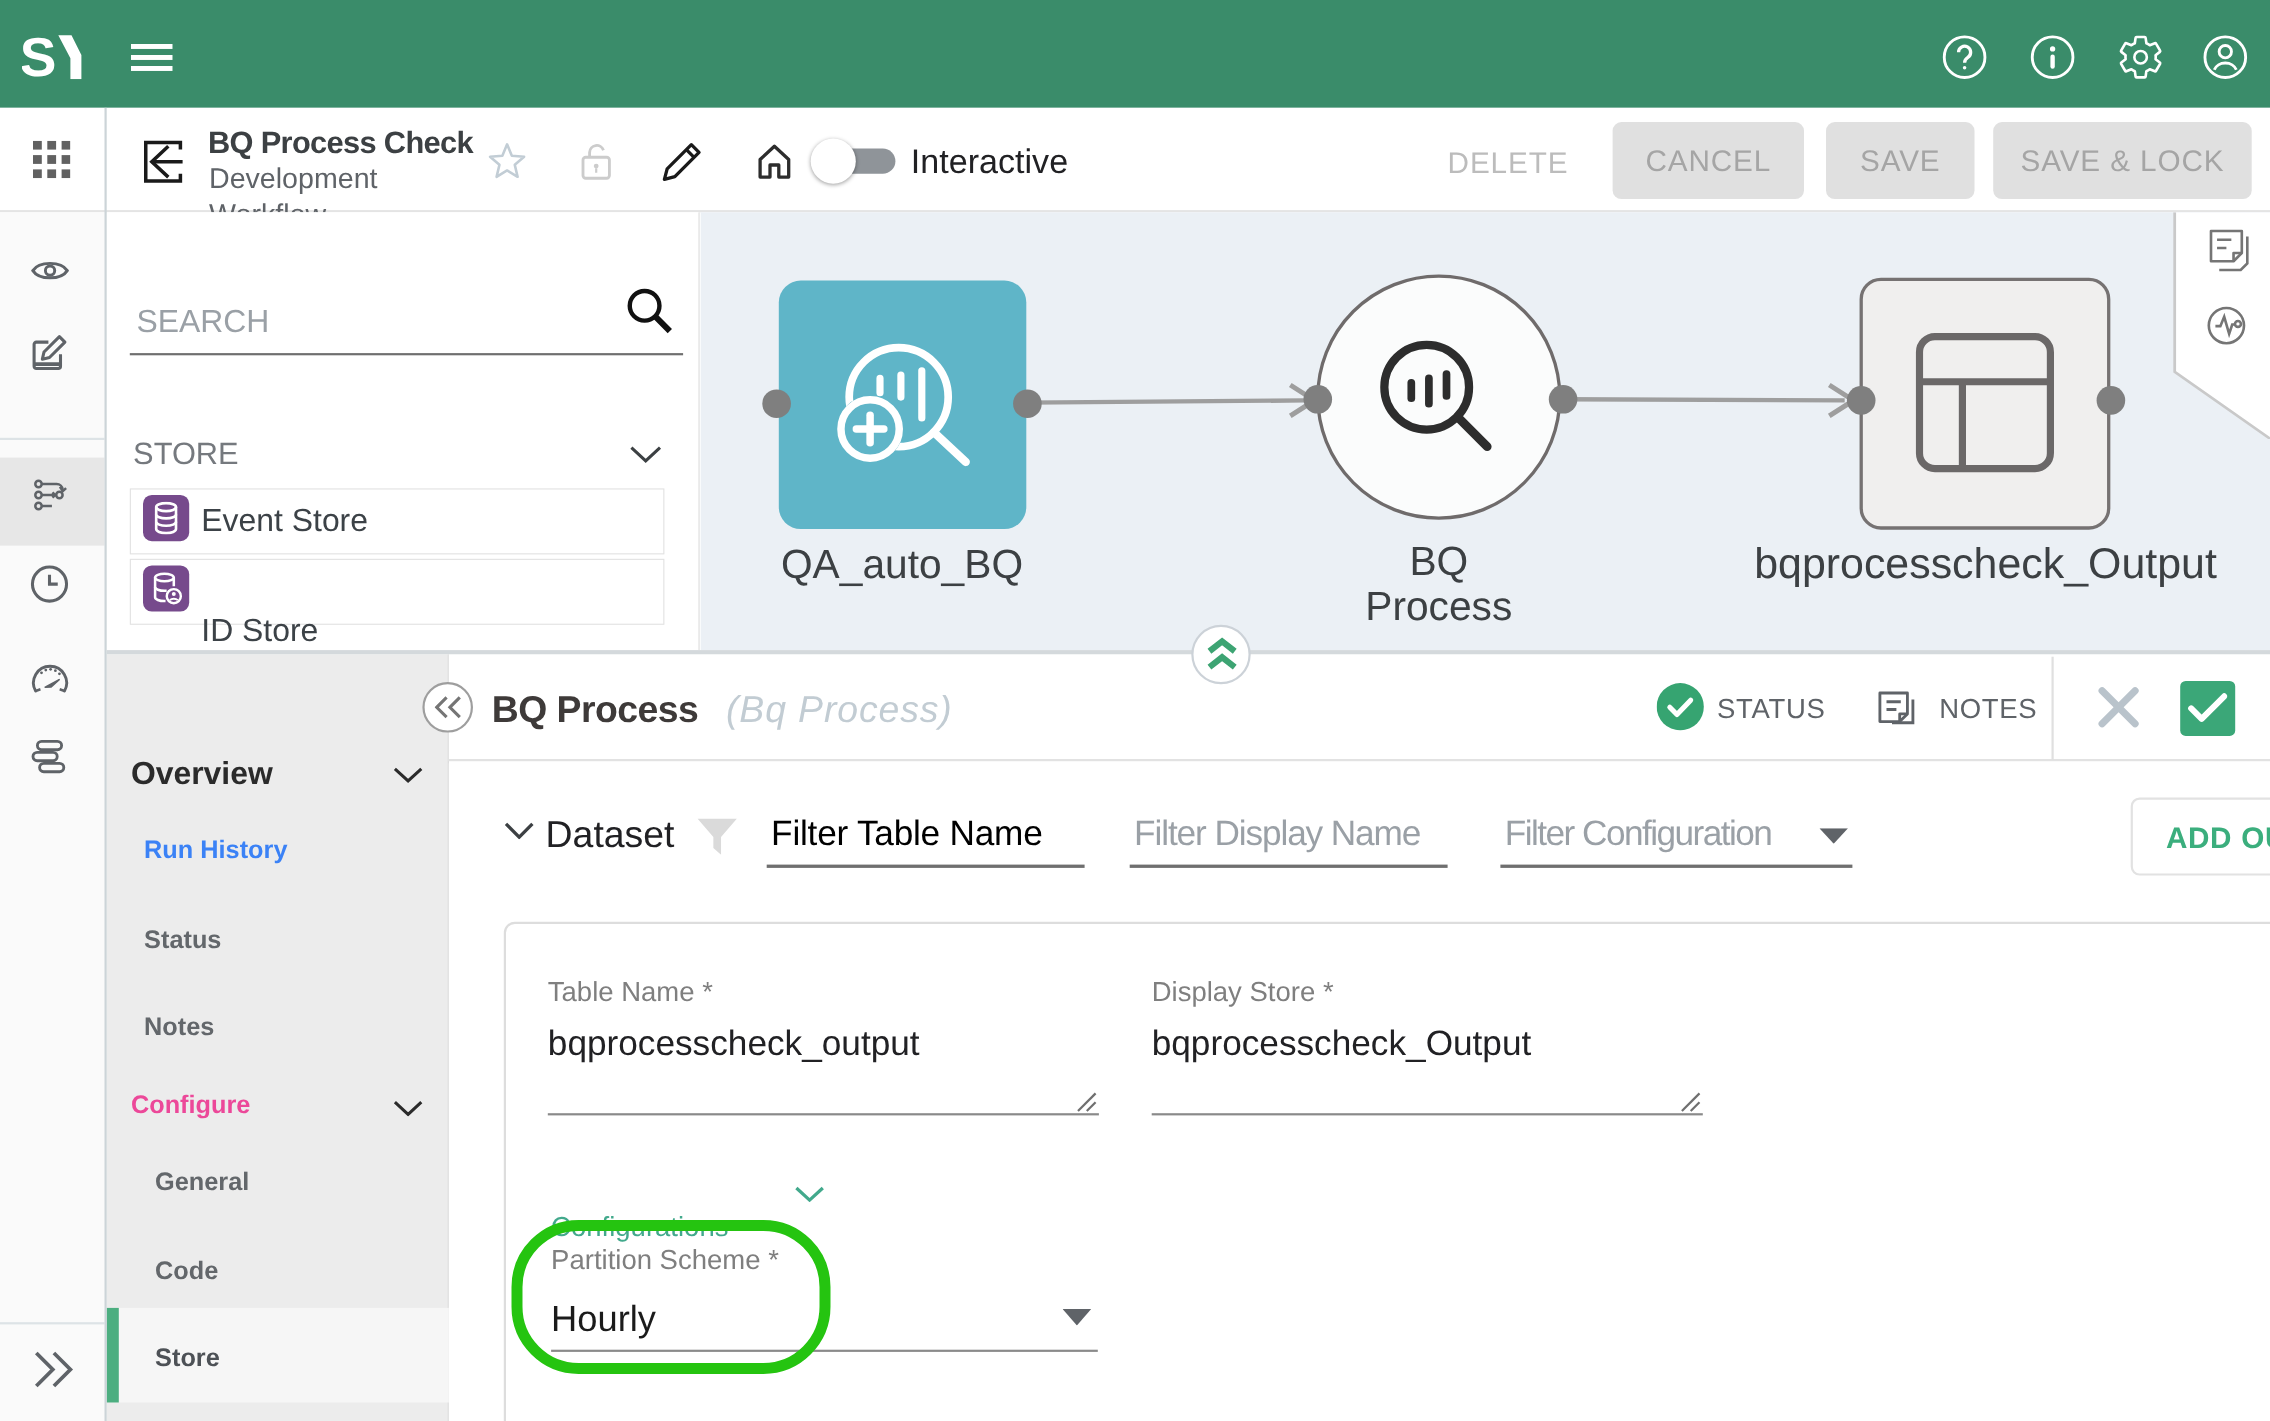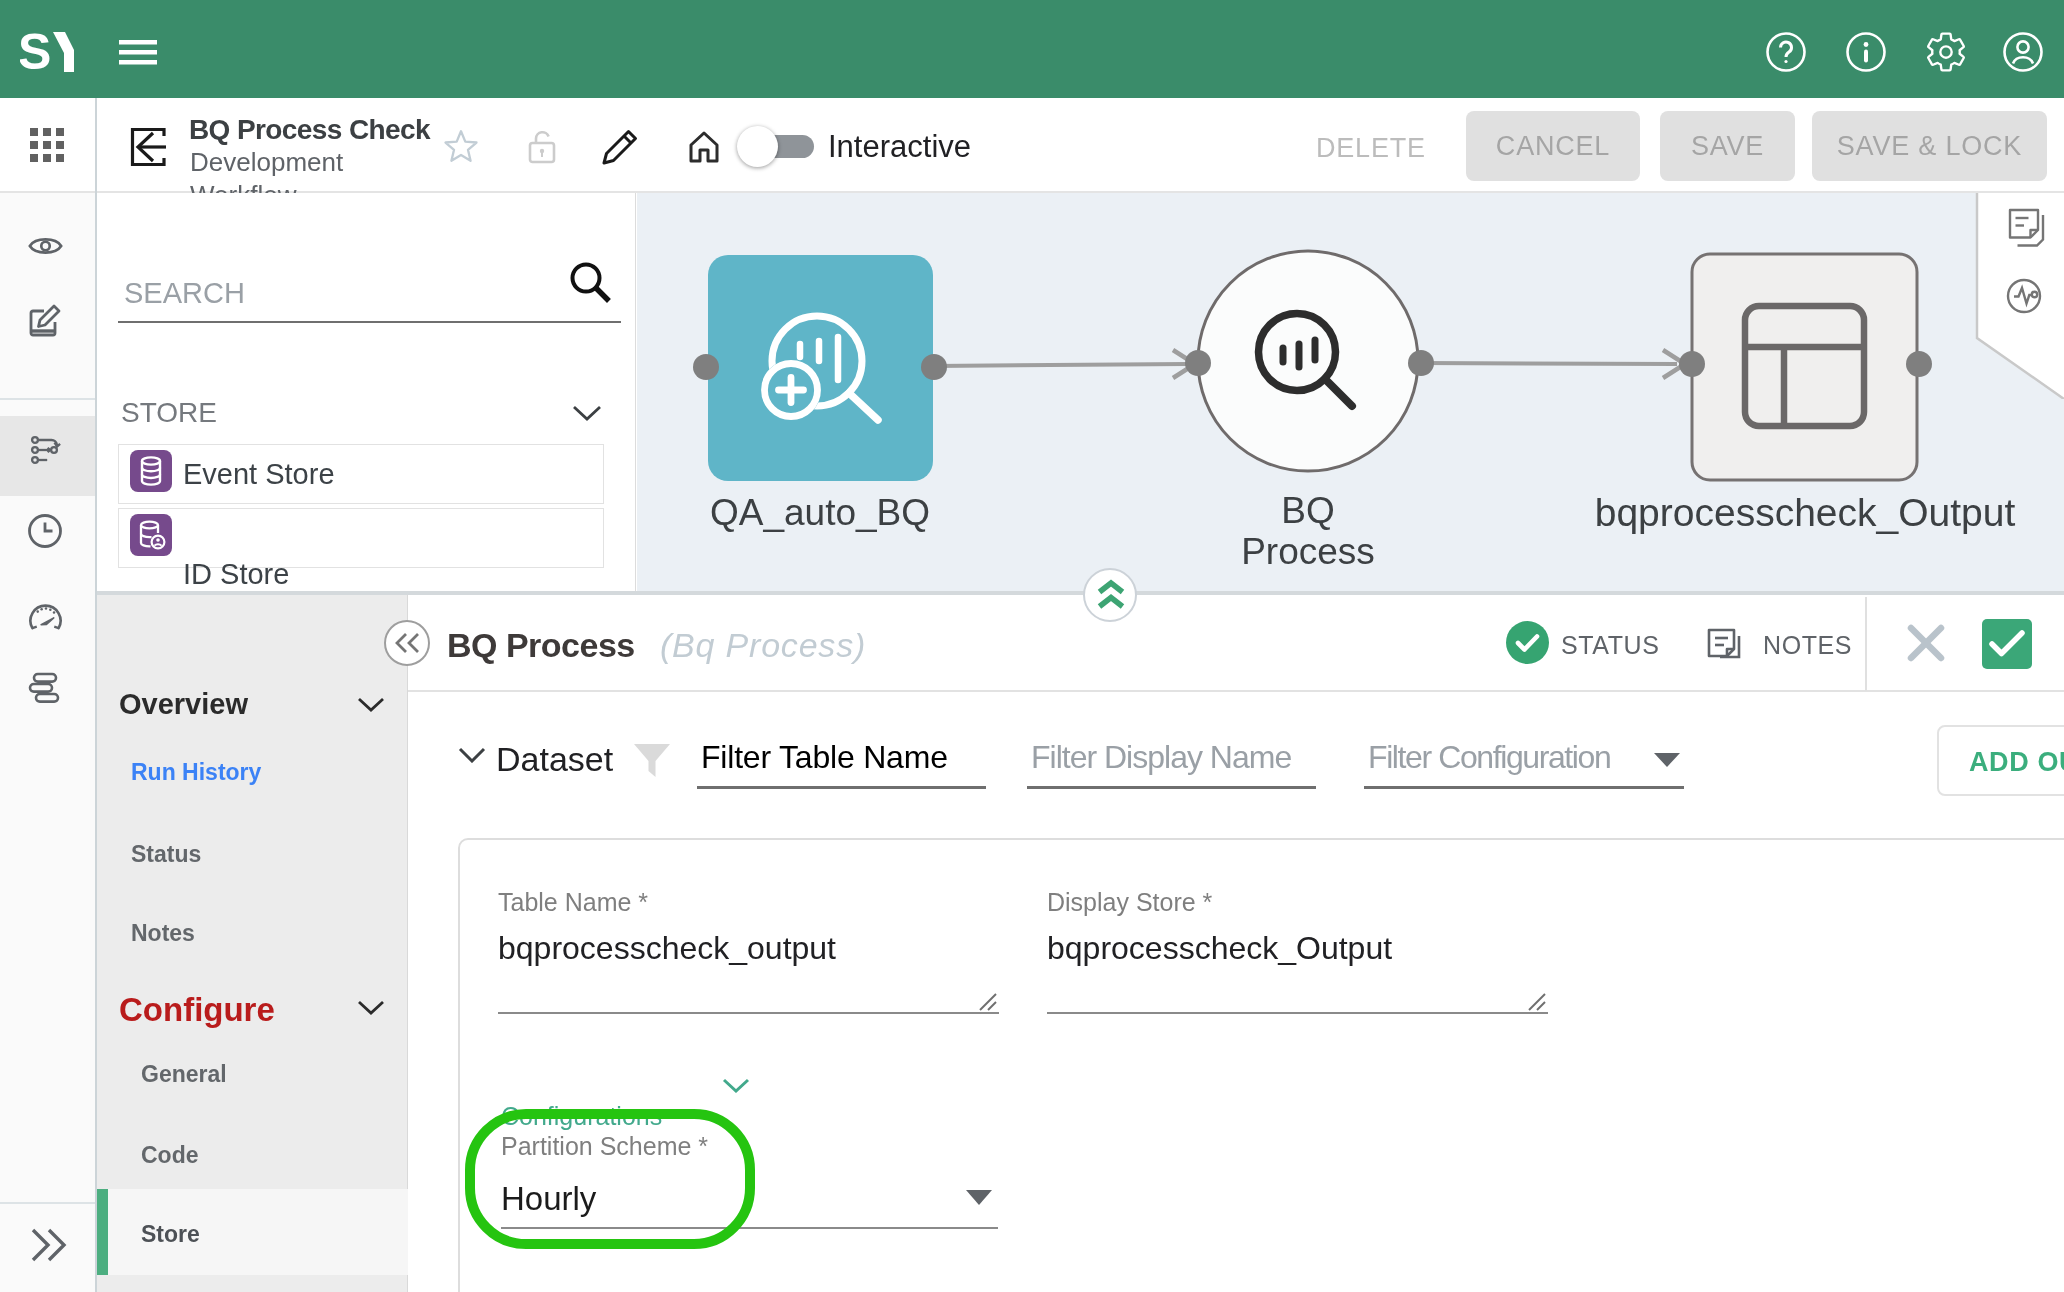--- a/index.html
+++ b/index.html
@@ -251,21 +251,21 @@
   <div class="abs subnav"></div>
   <div class="abs" style="left:97px;top:1189px;width:311px;height:86px;background:#f6f6f6;"></div>
   <div class="abs" style="left:97px;top:1189px;width:11px;height:86px;background:#4cae80;"></div>
   <div class="t" style="left:119px;top:688px;font-size:29px;font-weight:bold;color:#2b2b2b;">Overview</div>
   <svg class="abs" style="left:357px;top:697px;" width="28" height="15" viewBox="0 0 28 15" fill="none" stroke="#2b2b2b" stroke-width="2.8">
     <path d="M2,2 L14,13 L26,2"></path>
   </svg>
   <div class="t" style="left:131px;top:759px;font-size:23px;font-weight:bold;color:#3b82f6;">Run History</div>
   <div class="t" style="left:131px;top:841px;font-size:23px;font-weight:bold;color:#63676b;">Status</div>
   <div class="t" style="left:131px;top:920px;font-size:23px;font-weight:bold;color:#63676b;">Notes</div>
-  <div class="t" style="left:119px;top:991px;font-size:33px;font-weight:bold;color:#b91c1c;">Configure</div>
+  <div class="t" style="left:119px;top:991px;font-size:23px;font-weight:bold;color:#ec4899;">Configure</div>
   <svg class="abs" style="left:357px;top:1000px;" width="28" height="15" viewBox="0 0 28 15" fill="none" stroke="#2b2b2b" stroke-width="2.8">
     <path d="M2,2 L14,13 L26,2"></path>
   </svg>
   <div class="t" style="left:141px;top:1061px;font-size:23px;font-weight:bold;color:#63676b;">General</div>
   <div class="t" style="left:141px;top:1142px;font-size:23px;font-weight:bold;color:#63676b;">Code</div>
   <div class="t" style="left:141px;top:1221px;font-size:23px;font-weight:bold;color:#4d5156;">Store</div>
   <div class="abs phead"></div>
   <div class="abs" style="left:384px;top:620px;width:46px;height:46px;border-radius:50%;background:#fff;border:2.5px solid #9e9e9e;z-index:5;"></div>
   <svg class="abs" style="left:395px;top:632px;z-index:6;" width="26" height="22" viewBox="0 0 26 22" fill="none" stroke="#757575" stroke-width="2.8">
     <path d="M11,2 L2,11 L11,20"></path>

